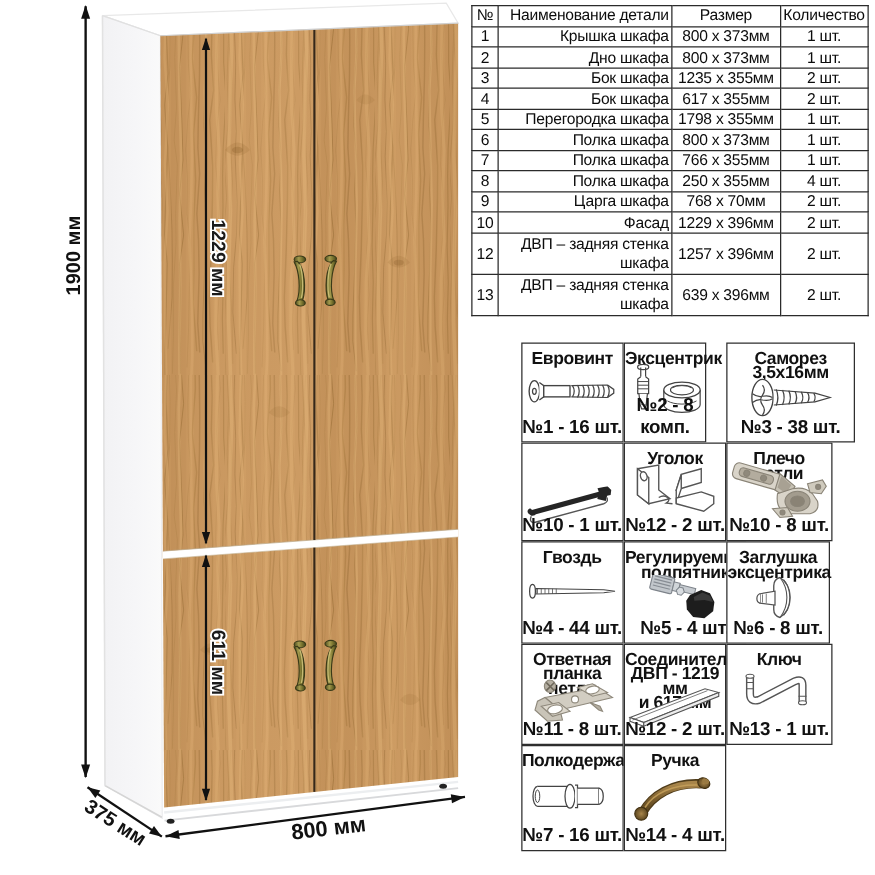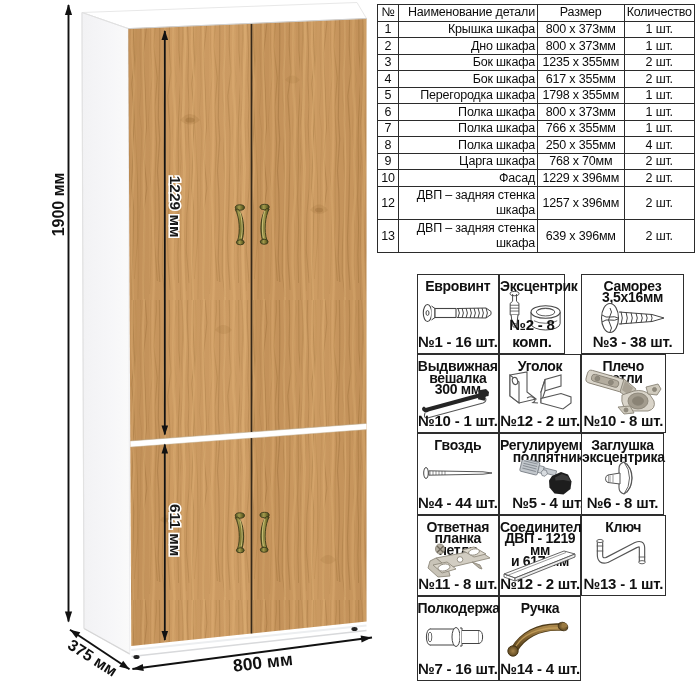--- a/index.html
+++ b/index.html
@@ -321,21 +321,20 @@
 <ellipse cx="12" cy="17" rx="8.5" ry="14.5" fill="#fff" stroke="#444" stroke-width="1.1"></ellipse>
 <path d="M12,7 q3,4 0,8 q-3,4 0,8 q3,4 0,8 M4,14 q4,3 8,2 q5,-1 8,1 M4,21 q4,-3 8,-2 q5,1 8,-1" fill="none" stroke="#444" stroke-width="1"></path>
 <path d="M21,11 L54,13.5 L66,17 L54,20.5 L21,23" fill="#fff" stroke="#444" stroke-width="1"></path>
 <path d="M23,10.5 q2.6,6.5 0,13 M28,11 q2.6,6 0,12 M33,11.5 q2.6,5.5 0,11 M38,12 q2.6,5 0,10 M43,12.5 q2.6,4.5 0,9 M48,13 q2.4,4 0,8 M53,13.5 q2.2,3.5 0,7" stroke="#444" stroke-width="1" fill="none"></path>
 </svg>
     </div>
 <div class="hwn">№3 - 38 шт.</div>
 </div>
 
 <div class="hwc" style="left:416.5px;top:354px;width:82.5px;height:79px">
-<div class="hwt">Выдвижная<br>вешалка<br>300 мм</div>
 <div class="hwi" style="top:37.5px;bottom:17px">
       <svg width="74" height="30" viewBox="0 0 74 30">
 <path d="M5,21 L60,6" stroke="#252525" stroke-width="4.2" fill="none"></path>
 <path d="M57,1.5 l8,-1.5 3,3 -0.5,4 -8,1.5 Z" fill="#252525"></path>
 <rect x="58" y="2" width="7" height="9" transform="rotate(14 61 6)" fill="#252525"></rect>
 <path d="M3,17.5 q-3,1.5 -1.5,4 l2.5,2 q3,0.5 4,-2" fill="#252525"></path>
 <path d="M4,24 q-2,5 2.5,5 L62,14 q4,-1.5 2.5,-5" stroke="#555" stroke-width="1.1" fill="none"></path>
 </svg>
     </div>
 <div class="hwn">№10 - 1 шт.</div>

